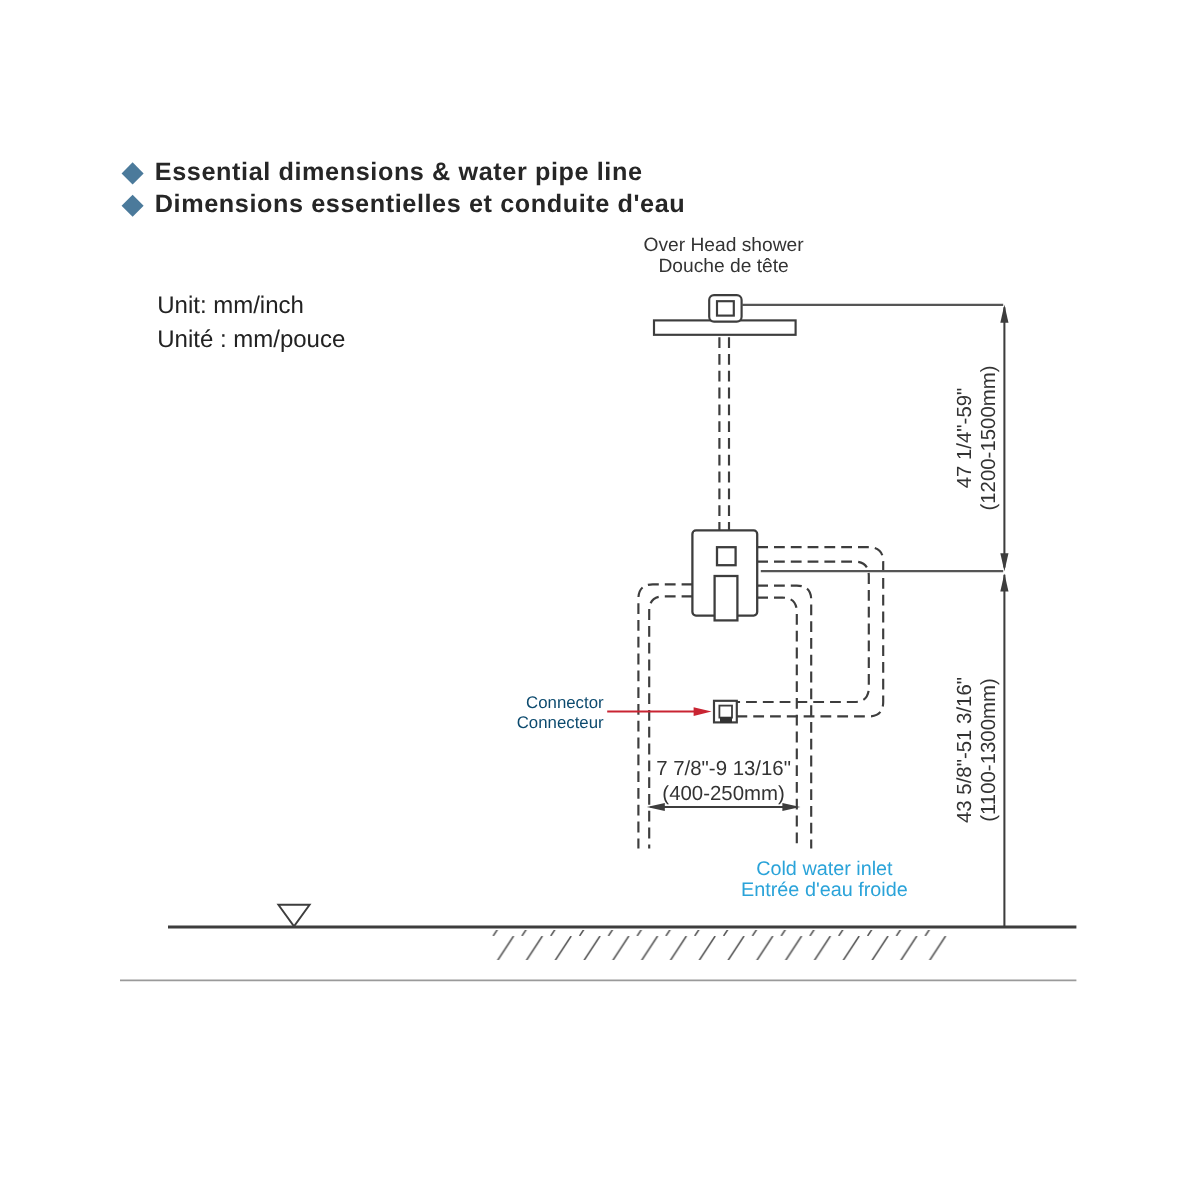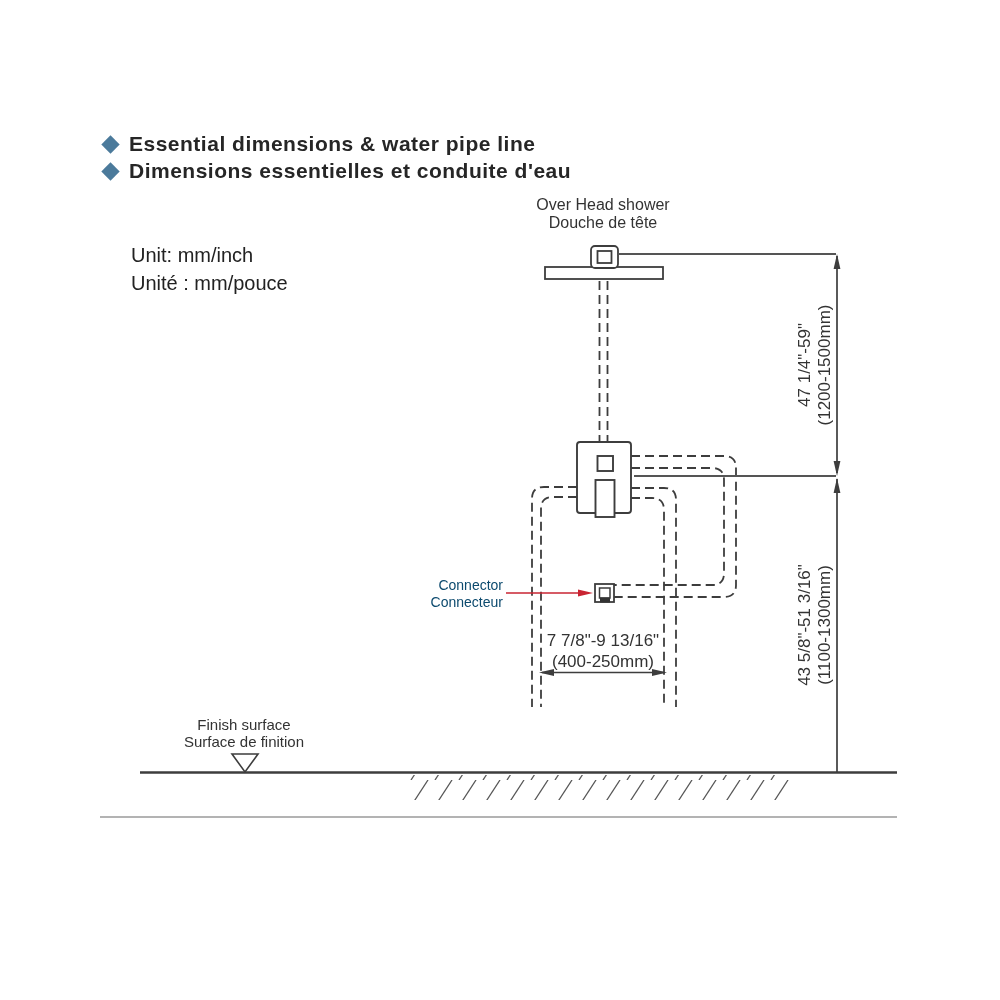--- a/index.html
+++ b/index.html
@@ -118,26 +118,26 @@
   <div class="abs unit-block" style="left:131px;top:241px;">
     <div>Unit: mm/inch</div>
     <div>Unité : mm/pouce</div>
   </div>
 
   <div class="abs lbl-connector" style="right:497px;top:577px;">
     <div>Connector</div>
     <div>Connecteur</div>
   </div>
 
-  <div class="abs lbl center" style="left:244px;top:716px;font-size:15px;line-height:17px;">
-    <div>Finish surface</div>
-    <div>Surface de finition</div>
-  </div>
 
 
+  <div class="abs lbl center lbl-cold" style="left:687px;top:715px;">
+    <div>Cold water inlet</div>
+    <div>Entrée d'eau froide</div>
+  </div>
 
   <div class="abs lbl center lbl-widthdim" style="left:603px;top:630px;">
     <div>7 7/8"-9 13/16"</div>
     <div>(400-250mm)</div>
   </div>
 
   <div class="dim-rot" style="left:814px;top:365px;">
     <div>47 1/4"-59"</div>
     <div>(1200-1500mm)</div>
   </div>

